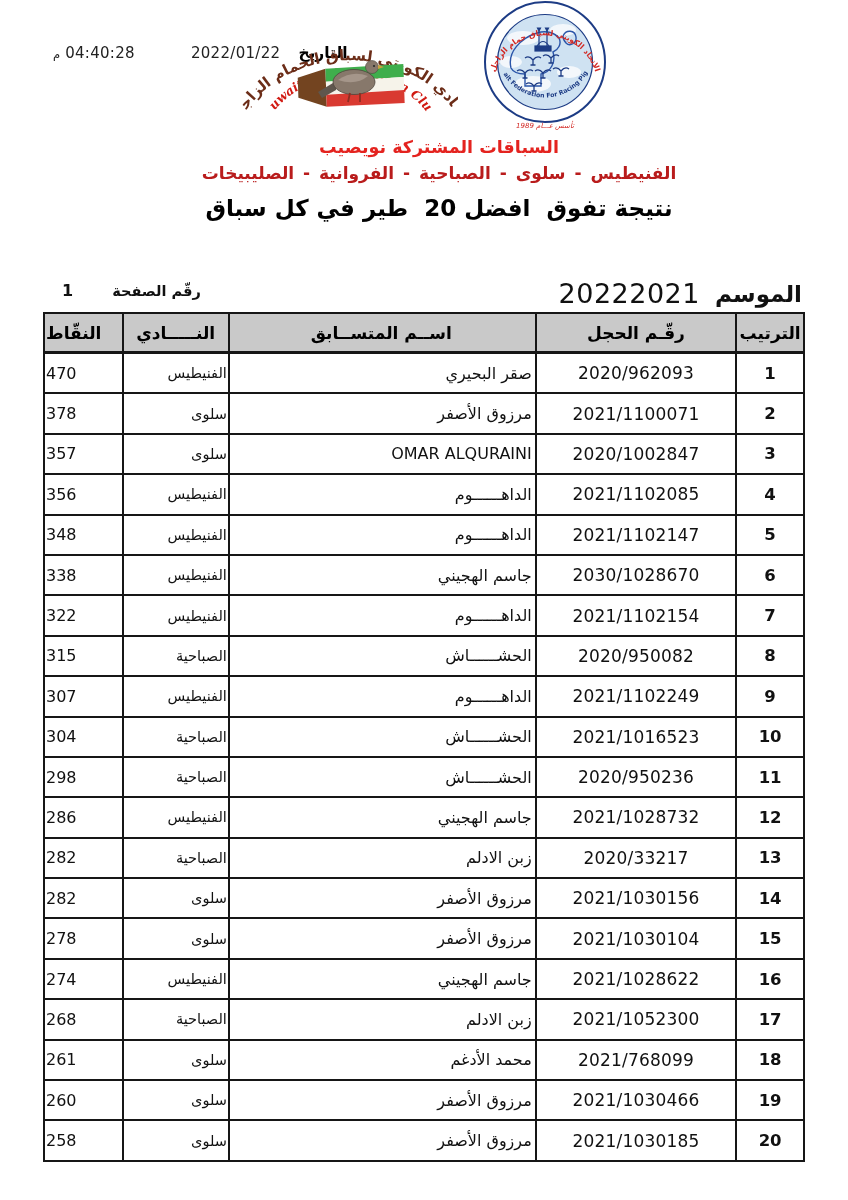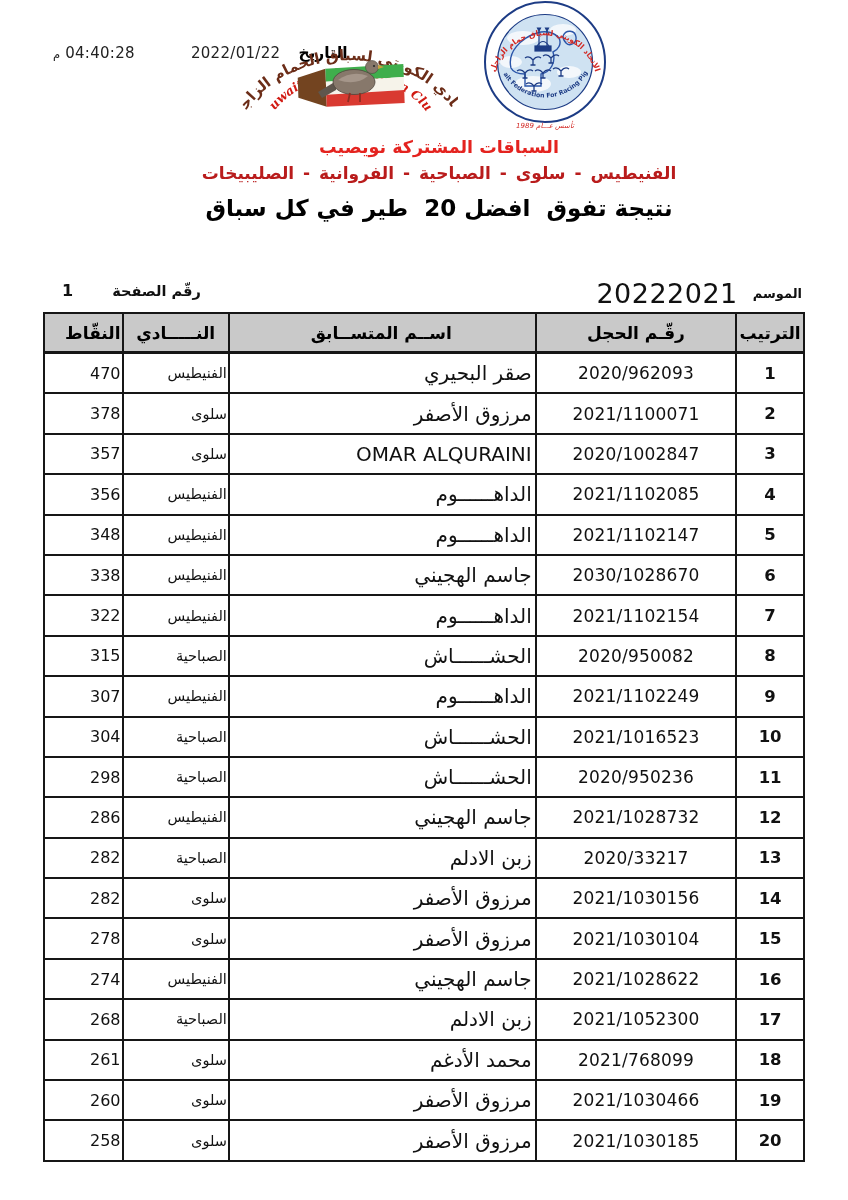--- a/index.html
+++ b/index.html
@@ -17,41 +17,41 @@
   
   .club-logo{position:absolute;left:242px;top:8px;}
   .fed-logo{position:absolute;left:481px;top:0;}
   
   .center-col{position:absolute;top:137px;left:30px;right:0;text-align:center;direction:rtl;}
   .race-title{color:#e4231f;font-weight:bold;font-size:17.5px;}
   .areas{font-weight:bold;font-size:17px;margin-top:6px;word-spacing:3px;color:#b91c1c;}
   .main-title{font-weight:bold;font-size:23px;margin-top:12px;white-space:pre-wrap;color:#000;}
   
   .season{position:absolute;top:280px;right:46px;display:flex;direction:rtl;align-items:center;gap:15px;}
-  .season-lbl{font-weight:bold;font-size:13px;}
+  .season-lbl{font-weight:bold;font-size:23px;}
   .season-val{font-size:27px;line-height:1;letter-spacing:.5px;}
   .pageno{position:absolute;top:281px;left:62px;display:flex;direction:rtl;align-items:center;gap:15px;}
   .page-lbl{font-weight:bold;font-size:14.5px;margin-left:24px;}
   .page-val{font-weight:bold;font-size:16px;}
   
   table.results{
     position:absolute;top:312px;left:43px;width:762px;
     border-collapse:collapse;table-layout:fixed;direction:rtl;
   }
   .results th,.results td{border:2px solid #161616;overflow:hidden;vertical-align:middle;}
   .results th{
     background:#c9c9c9;font-size:17px;font-weight:bold;height:35px;
     border-bottom-width:3px;color:#000;
   }
   .results td{height:36.4px;background:#fff;}
   .c-rank{font-weight:bold;font-size:16.5px;text-align:center;}
   .c-ring{font-size:17px;text-align:center;letter-spacing:.2px;}
-  .c-name{font-size:20px;text-align:right;padding-right:3px;}
+  .c-name{font-size:16px;text-align:right;padding-right:3px;}
   .c-club{font-size:14.5px;}
-  .c-points{font-size:16px;text-align:right;}
+  .c-points{font-size:16px;text-align:left;}
 </style>
 </head>
 <body>
 
 <div class="date-block">
   <span class="pm">م</span>
   <span class="time">04:40:28</span>
   <span class="date">2022/01/22</span>
   <span class="lbl">التاريخ</span>
 </div>

